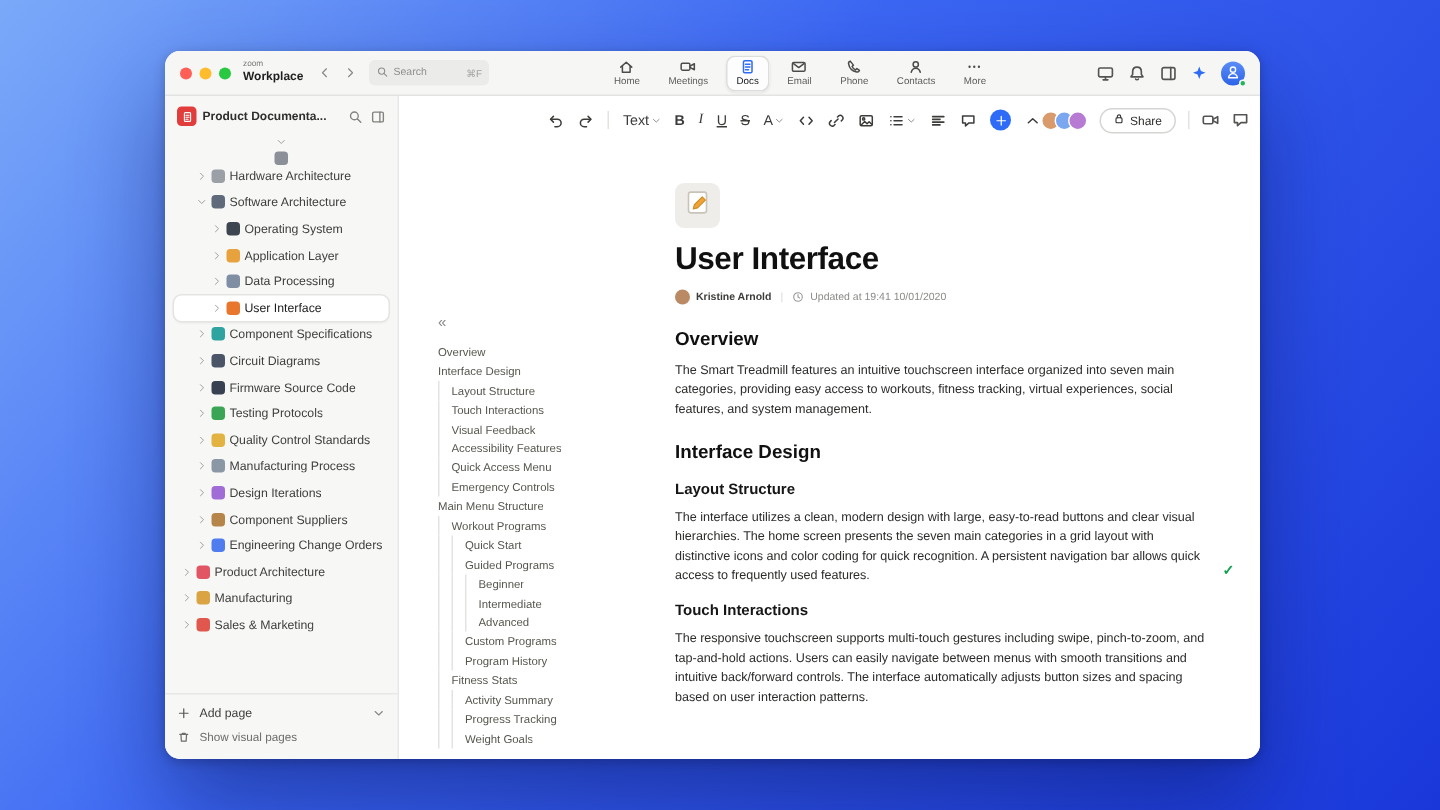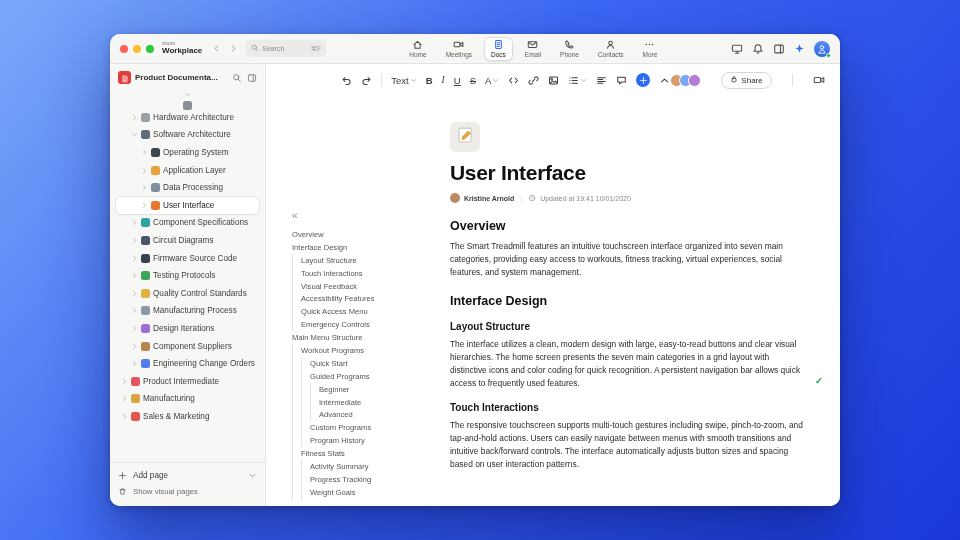--- a/index.html
+++ b/index.html
@@ -74,21 +74,21 @@
   .tbtn { background:none; border:none; display:flex; align-items:center; gap:1px;
     color:#3c3c3a; font-size:9.5px; font-family:inherit; padding:0; cursor:pointer; }
   .tb-ic, .tb-cv { display:flex; }
   .tb-cv { color:#8a8a88; }
   .tdivider { width:1px; height:12px; background:#e2e2e0; }
   .lbl-bold .tb-lb { font-weight:800; }
   .lbl-italic .tb-lb { font-style:italic; font-family:"Liberation Serif", serif; }
   .lbl-underline .tb-lb { text-decoration:underline; }
   .lbl-strikethrough .tb-lb { text-decoration:line-through; }
   .tbtn.accent { width:14px; height:14px; border-radius:50%; background:#2e6bf6; color:#fff; justify-content:center; }
-  .tb-right2 { margin-left:auto; display:flex; align-items:center; gap:20px; color:#545452; }
+  .tb-right2 { margin-left:auto; display:flex; align-items:center; gap:8px; color:#545452; }
   .avstack { display:flex; padding-left:4px; }
   .av { width:13px; height:13px; border-radius:50%; border:1.5px solid #fff; margin-left:-4px; }
   .share { display:flex; align-items:center; gap:3px; border:1px solid #d5d5d3; border-radius:11px;
     padding:2.5px 8px; font-size:8px; color:#2e2e2c; background:#fff; }
   .tb-right2 .ri { display:flex; }
   
   .doc-area { flex:1; display:flex; min-height:0; padding-left:22px; overflow:hidden; }
   .outline-col { width:136px; flex:none; padding-top:114px; color:#56564f; }
   .outline-collapse { font-size:10px; color:#8a8a88; margin-bottom:7px; padding-left:4px; }
   .orow { display:flex; align-items:center; height:12.9px; padding-left:4px; }
@@ -413,21 +413,21 @@
             <span class="ticon" style="background: rgb(79, 125, 240);"></span>
             <span class="tlabel">Engineering Change Orders</span>
           </div>
           <div class="trow" style="padding-left: 4px;">
             <span class="chev">
               <svg viewBox="0 0 12 12" width="7" height="7" fill="none" stroke="currentColor" stroke-width="1.1" stroke-linecap="round" stroke-linejoin="round">
                 <path d="M4.5 2.5 8 6 4.5 9.5"></path>
               </svg>
             </span>
             <span class="ticon" style="background: rgb(226, 85, 99);"></span>
-            <span class="tlabel">Product Intermediate</span>
+            <span class="tlabel">Product Architecture</span>
           </div>
           <div class="trow" style="padding-left: 4px;">
             <span class="chev">
               <svg viewBox="0 0 12 12" width="7" height="7" fill="none" stroke="currentColor" stroke-width="1.1" stroke-linecap="round" stroke-linejoin="round">
                 <path d="M4.5 2.5 8 6 4.5 9.5"></path>
               </svg>
             </span>
             <span class="ticon" style="background: rgb(217, 164, 65);"></span>
             <span class="tlabel">Manufacturing</span>
           </div>

